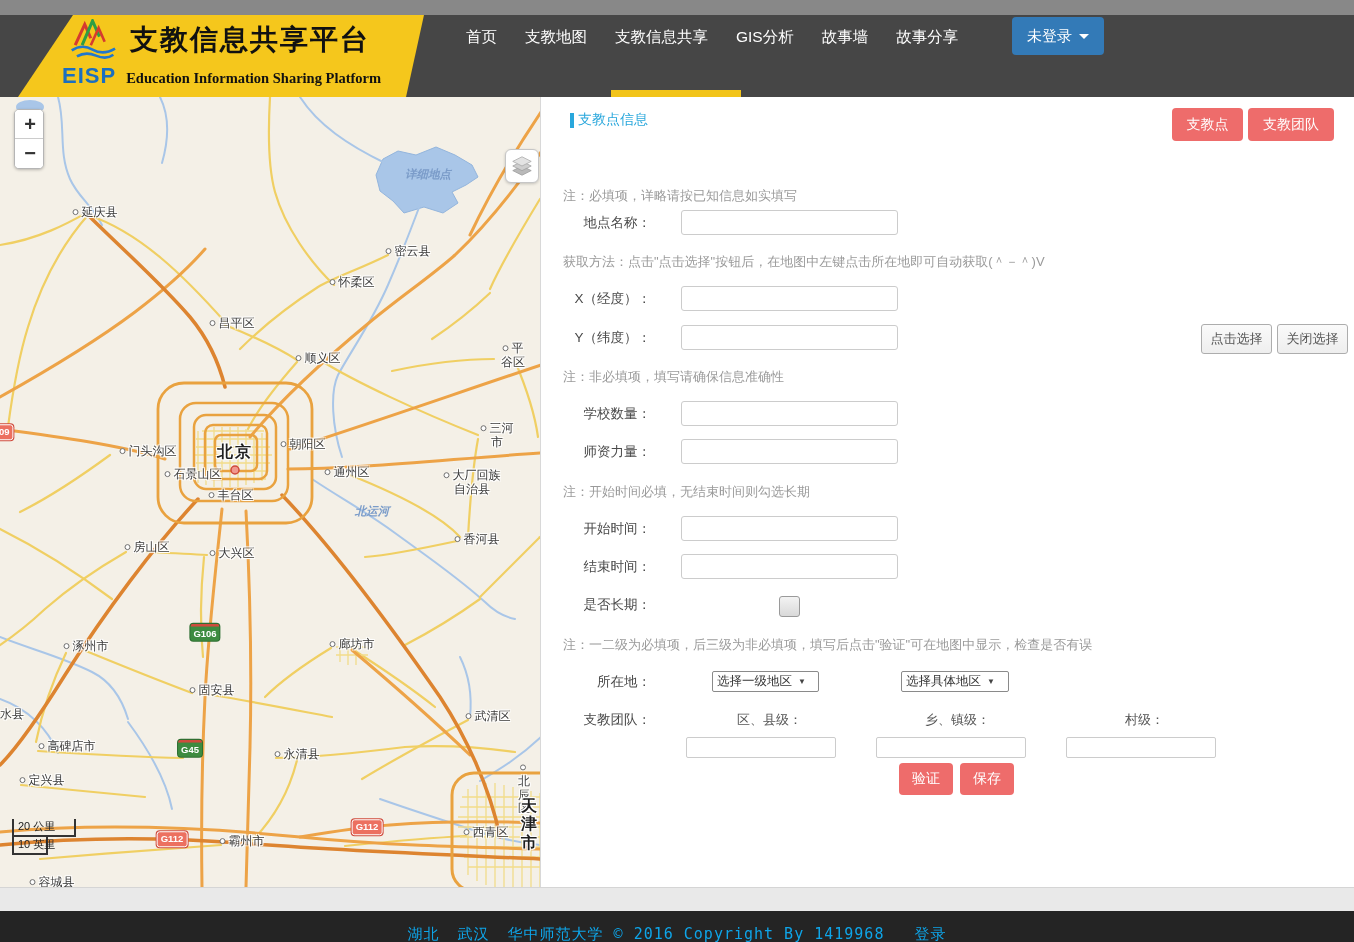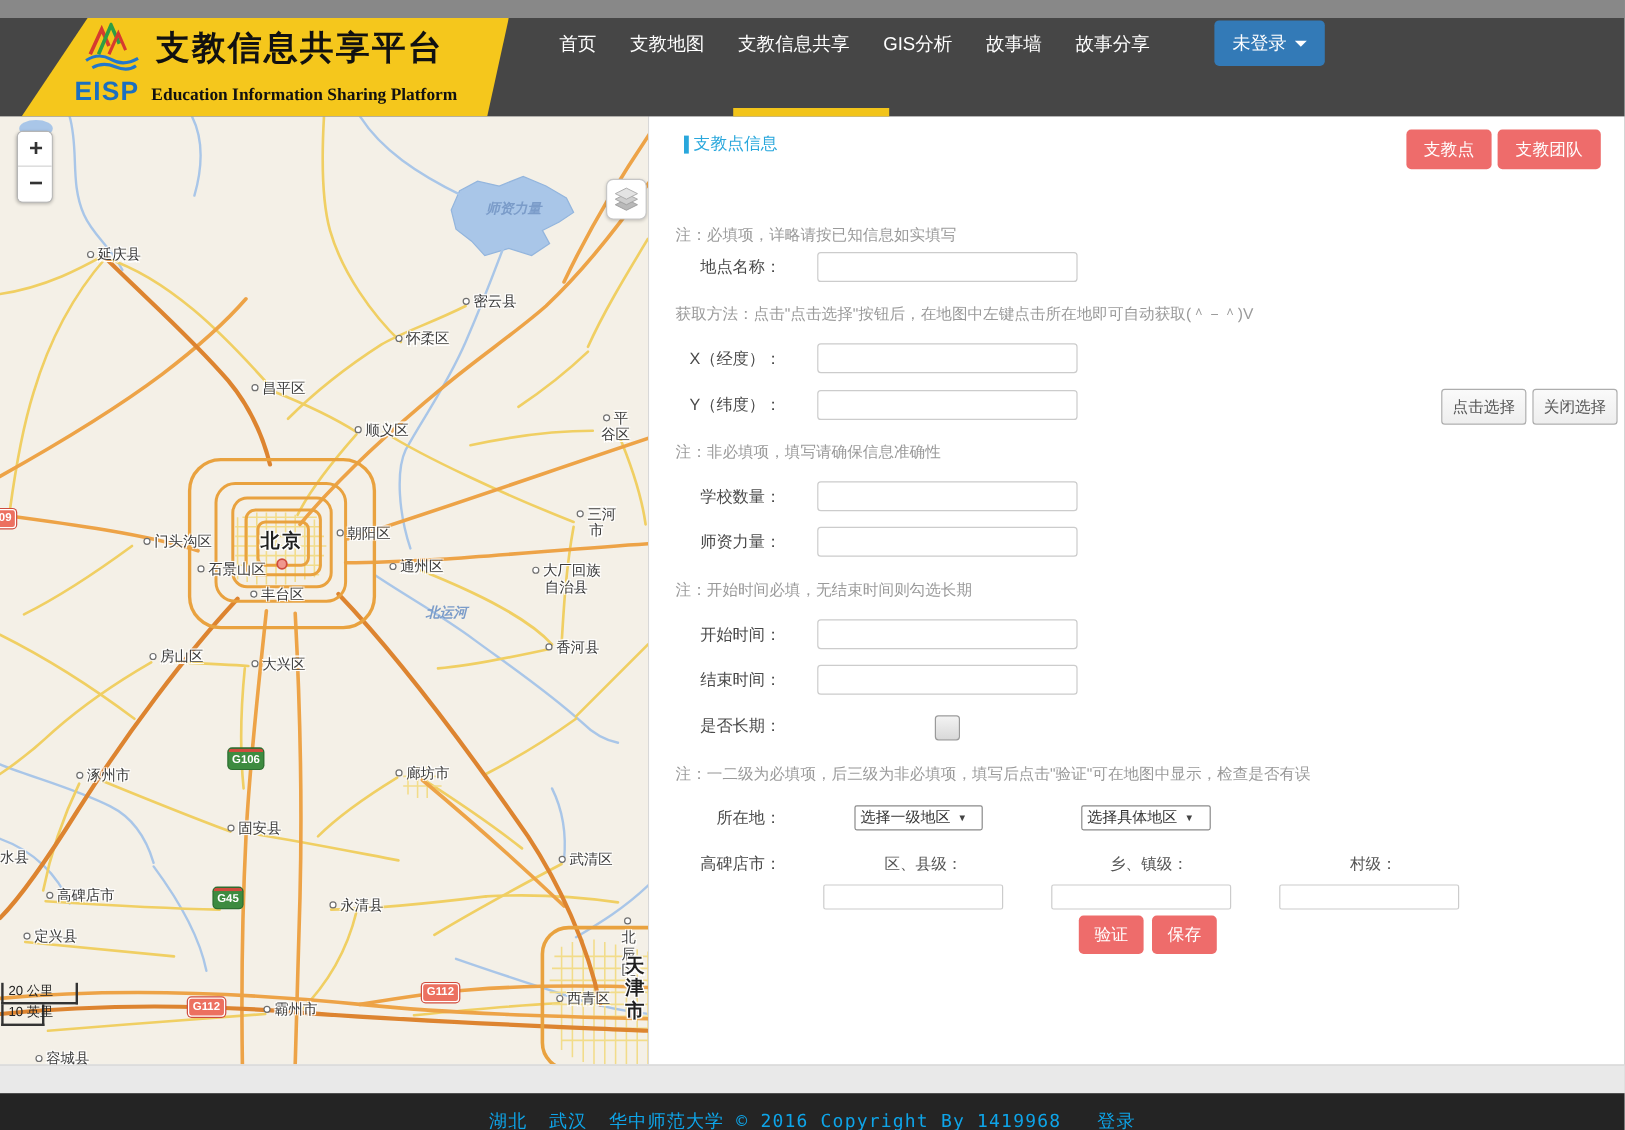--- a/index.html
+++ b/index.html
@@ -31,21 +31,21 @@
   .map-lbl.town::before { content:""; display:inline-block; width:4px; height:4px; border:1.5px solid #6f6f6f; background:#fff; border-radius:50%; margin-right:3px; vertical-align:1px; }
   .map-lbl.city { font-size:16px; font-weight:700; color:#1f1f1f; letter-spacing:2px; }
   .map-lbl.water { color:#7b9cc9; font-style:italic; font-weight:700; font-size:11.5px; text-shadow:none; }
   .map-badge { position:absolute; transform:translate(-50%,-50%); font-size:9.5px; font-weight:700; line-height:1; padding:2px 3px; border-radius:3px; z-index:3; }
   .map-badge.green { background:#3d8b40; color:#fff; border-top:3px solid #cf4b3d; box-shadow:0 0 0 1px #2c6e30; }
   .map-badge.red { background:#ec7060; color:#fff; border:1px solid #fff; box-shadow:0 0 0 1px #cf4b3d; }
   .zoom-ctrl { position:absolute; left:14px; top:12px; width:30px; border:1px solid #b5b5b5; border-radius:5px; overflow:hidden; background:#fff; box-shadow:0 1px 3px rgba(0,0,0,.25); z-index:5; }
   .zbtn { width:30px; height:29px; background:#fff; color:#333; font-size:20px; font-weight:700; text-align:center; line-height:28px; cursor:pointer; }
   .zbtn:first-child { border-bottom:1px solid #ccc; }
   .layers-btn { position:absolute; left:505px; top:52px; width:34px; height:34px; background:#fff; border:1px solid #c6c6c6; border-radius:6px; box-shadow:0 1px 3px rgba(0,0,0,.2); display:flex; align-items:center; justify-content:center; z-index:5; cursor:pointer; }
-  .scale-ctrl { position:absolute; left:1px; top:722px; z-index:5; }
+  .scale-ctrl { position:absolute; left:12px; top:722px; z-index:5; }
   .scale-line { font-size:11px; color:#222; padding:0 4px 1px; line-height:15px; border:2px solid #333; border-top:none; white-space:nowrap; }
   .scale-line.metric { width:64px; }
   .scale-line.imperial { width:36px; }
 
   
   .form-panel { position:absolute; left:541px; top:82px; width:794px; height:790px; background:#fff; }
   .fp-title { position:absolute; left:29px; top:14px; display:flex; align-items:center; }
   .fp-title-bar { width:4px; height:15px; background:#29a7dc; margin-right:4px; }
   .fp-title-text { color:#29a7dc; font-size:14px; }
   .btn-red { position:absolute; background:#ee6c6b; color:#fff; border:none; border-radius:4px; font-size:14px; font-family:inherit; cursor:pointer; }
@@ -202,21 +202,21 @@
         <rect x="215" y="338" width="42" height="36" rx="6" stroke-width="2.5"></rect>
         <rect x="452" y="676" width="112" height="118" rx="22" stroke-width="3"></rect>
       </g>
 
       <circle cx="235" cy="373" r="4" fill="#f0978e" stroke="#cf4a3c" stroke-width="1.5"></circle>
       <circle cx="529" cy="746" r="4.5" fill="#f0978e" stroke="#cf4a3c" stroke-width="1.5"></circle>
     </svg>
 
     <div class="map-labels">
         <span class="map-lbl town" style="left: 95px; top: 116px;">延庆县</span>
-        <span class="map-lbl water" style="left: 428px; top: 78px;">师资力量</span>
+        <span class="map-lbl water" style="left: 428px; top: 78px;">详细地点</span>
         <span class="map-lbl town" style="left: 408px; top: 155px;">密云县</span>
         <span class="map-lbl town" style="left: 352px; top: 186px;">怀柔区</span>
         <span class="map-lbl town" style="left: 232px; top: 227px;">昌平区</span>
         <span class="map-lbl town" style="left: 318px; top: 262px;">顺义区</span>
         <span class="map-lbl town" style="left: 513px; top: 259px;">平谷区</span>
         <span class="map-lbl town" style="left: 497px; top: 339px;">三河市</span>
         <span class="map-lbl town" style="left: 148px; top: 355px;">门头沟区</span>
         <span class="map-lbl city" style="left: 235px; top: 355px;">北京</span>
         <span class="map-lbl town" style="left: 303px; top: 348px;">朝阳区</span>
         <span class="map-lbl town" style="left: 347px; top: 376px;">通州区</span>
@@ -305,21 +305,21 @@
     <label class="flabel" style="top:576px">所在地：</label>
     <div class="fselect" style="left:171px; top:574px; width:107px">
       <span>选择一级地区</span>
       <span class="arr">▼</span>
     </div>
     <div class="fselect" style="left:360px; top:574px; width:108px">
       <span>选择具体地区</span>
       <span class="arr">▼</span>
     </div>
 
-    <label class="flabel" style="top:614px">高碑店市：</label>
+    <label class="flabel" style="top:614px">支教团队：</label>
     <span class="col-label" style="left:196px; top:614px">区、县级：</span>
     <span class="col-label" style="left:384px; top:614px">乡、镇级：</span>
     <span class="col-label" style="left:584px; top:614px">村级：</span>
     <input class="sm-input" style="left: 145px; top: 640px;">
     <input class="sm-input" style="left: 335px; top: 640px;">
     <input class="sm-input" style="left: 525px; top: 640px;">
 
     <button class="btn-red btn-verify">验证</button>
     <button class="btn-red btn-save">保存</button>
   </div>

